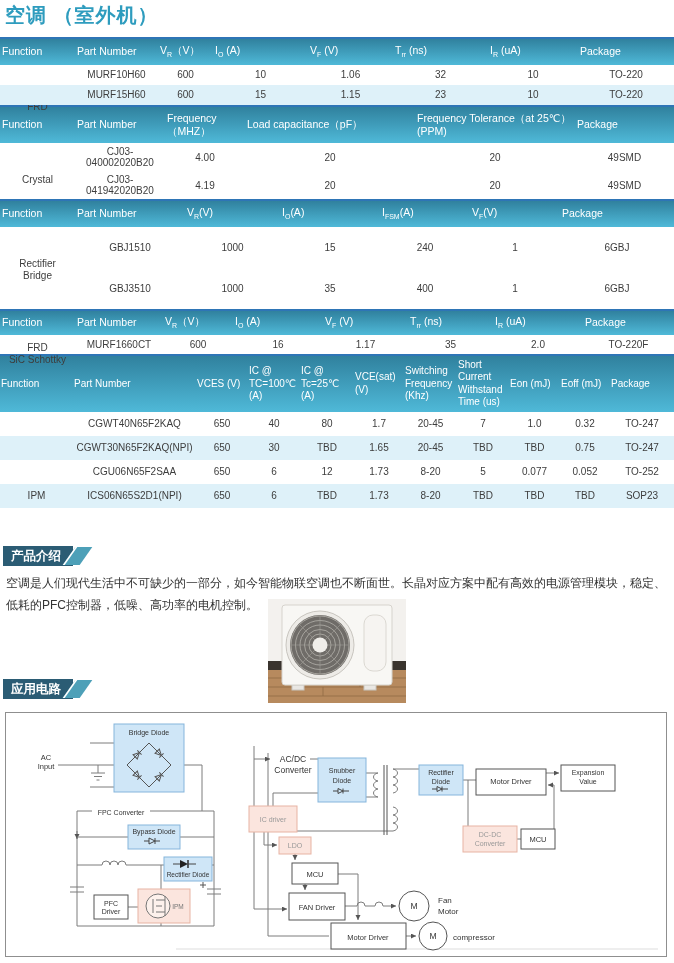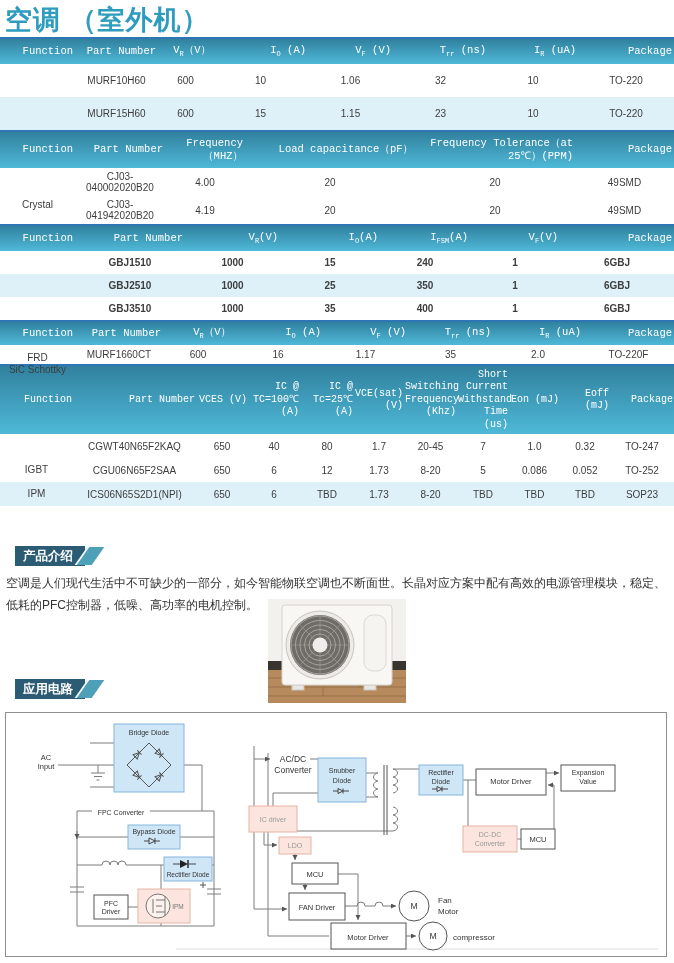--- a/index.html
+++ b/index.html
@@ -1,33 +1,33 @@
 <!DOCTYPE html>
 <html><head>
 <meta charset="utf-8">
 <style>
   html,body{margin:0;padding:0;}
   body{width:674px;height:963px;position:relative;background:#fff;overflow:hidden;
        font-family:"Liberation Sans","DejaVu Sans",sans-serif;}
-  .page-title{position:absolute;top:2px;left:5px;font-size:27px;font-weight:bold;
+  .page-title{position:absolute;top:2px;left:5px;font-size:20px;font-weight:bold;
        color:#2e9cbe;letter-spacing:1px;}
   .tables{position:absolute;top:37px;left:0;width:674px;}
   table.dtable{border-collapse:collapse;table-layout:fixed;width:674px;}
   .dtable th{background:linear-gradient(180deg,#30819e 0%,#4fb9d8 100%);
        border-top:2px solid #2e75b6;color:#fff;font-weight:normal;font-size:10.5px;
-       padding:5px 2px;text-align:right;vertical-align:middle;line-height:1.25;font-family:Liberation Mono, monospace;}
+       padding:5px 2px;text-align:left;vertical-align:middle;line-height:1.25;}
   .dtable td{font-size:10px;color:#3d3d3d;text-align:center;vertical-align:middle;padding:0 2px;}
-  .t1 td{height:33px;} .t2 td{height:28px;margin-top:20px;} .t3 td{height:23px;font-weight:bold;}
+  .t1 td{height:20px;} .t2 td{height:28px;margin-top:20px;} .t3 td{height:41px;}
   .t4 td{height:19px;} .t5 td{height:24px;}
   .t4 th{padding:4px 2px;} .t5 th{font-size:10px;padding:3px 1px;}
   tr.alt td{background:#def1f9;}
   .fn-cell{position:relative;overflow:visible;}
   .fn-label{position:absolute;left:0;right:0;top:50%;transform:translateY(-50%);
        white-space:pre-line;line-height:1.2;font-size:10px;color:#3d3d3d;}
-  .badge{position:absolute;left:15px;background:#2b5c74;color:#fff;font-size:12.5px;
+  .badge{position:absolute;left:3px;background:#2b5c74;color:#fff;font-size:12.5px;
        font-weight:bold;padding:3px 12px 3px 8px;line-height:14px;}
   .badge::after{content:"";position:absolute;right:-13px;top:1px;bottom:1px;width:15px;
        background:#4da0b8;transform:skewX(-35deg);border-left:2px solid #fff;}
   .badge-intro{top:546px;} .badge-circuit{top:679px;text-align:right;}
   .intro-text{position:absolute;top:572px;left:6px;width:662px;font-size:12px;
        color:#333;line-height:22px;}
   .photo{position:absolute;left:268px;top:599px;width:138px;height:104px;}
   .circuit{position:absolute;left:5px;top:712px;width:662px;height:245px;
        border:1px solid #8f8f8f;box-sizing:border-box;background:#fff;}
   .csvg{display:block;width:660px;height:243px;}
@@ -152,29 +152,20 @@
       <tbody>
         <tr>
           <td class="fn-cell">
             <span class="fn-label" style="transform: translateY(calc(-50% + 23px));">Rectifier
 Bridge</span>
           </td>
           <td>GBJ1510</td>
           <td>1000</td>
           <td>15</td>
           <td>240</td>
-          <td>1</td>
-          <td>6GBJ</td>
-        </tr>
-        <tr class="alt">
-          <td class="fn-cell"></td>
-          <td>GBJ2510</td>
-          <td>1000</td>
-          <td>25</td>
-          <td>350</td>
           <td>1</td>
           <td>6GBJ</td>
         </tr>
         <tr>
           <td class="fn-cell"></td>
           <td>GBJ3510</td>
           <td>1000</td>
           <td>35</td>
           <td>400</td>
           <td>1</td>
@@ -259,30 +250,43 @@
           <td>650</td>
           <td>40</td>
           <td>80</td>
           <td>1.7</td>
           <td>20-45</td>
           <td>7</td>
           <td>1.0</td>
           <td>0.32</td>
           <td>TO-247</td>
         </tr>
+        <tr class="alt">
+          <td class="fn-cell"></td>
+          <td>CGWT30N65F2KAQ(NPI)</td>
+          <td>650</td>
+          <td>30</td>
+          <td>TBD</td>
+          <td>1.65</td>
+          <td>20-45</td>
+          <td>TBD</td>
+          <td>TBD</td>
+          <td>0.75</td>
+          <td>TO-247</td>
+        </tr>
         <tr>
           <td class="fn-cell"></td>
           <td>CGU06N65F2SAA</td>
           <td>650</td>
           <td>6</td>
           <td>12</td>
           <td>1.73</td>
           <td>8-20</td>
           <td>5</td>
-          <td>0.086</td>
+          <td>0.077</td>
           <td>0.052</td>
           <td>TO-252</td>
         </tr>
         <tr class="alt">
           <td class="fn-cell">
             <span class="fn-label" style="transform: translateY(calc(-50% + 0px));">IPM</span>
           </td>
           <td>ICS06N65S2D1(NPI)</td>
           <td>650</td>
           <td>6</td>

